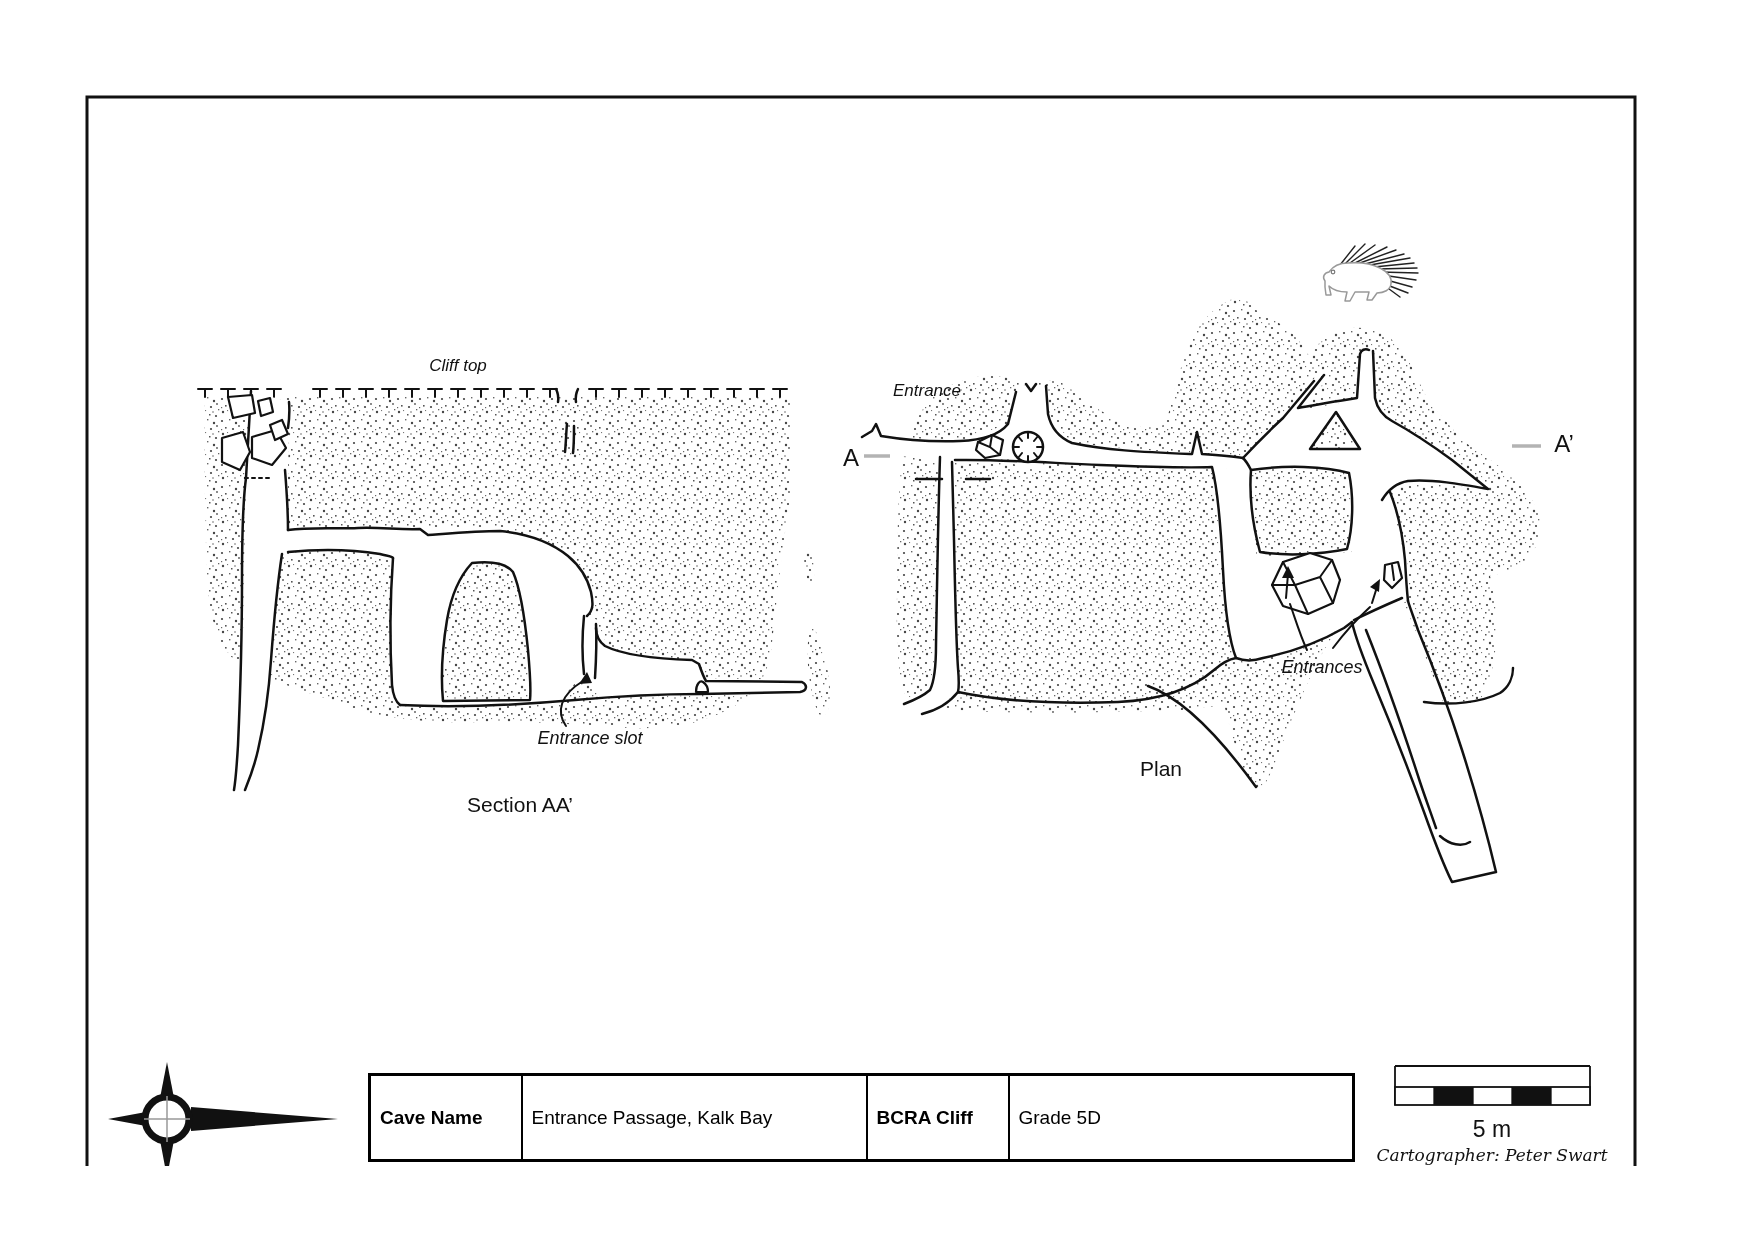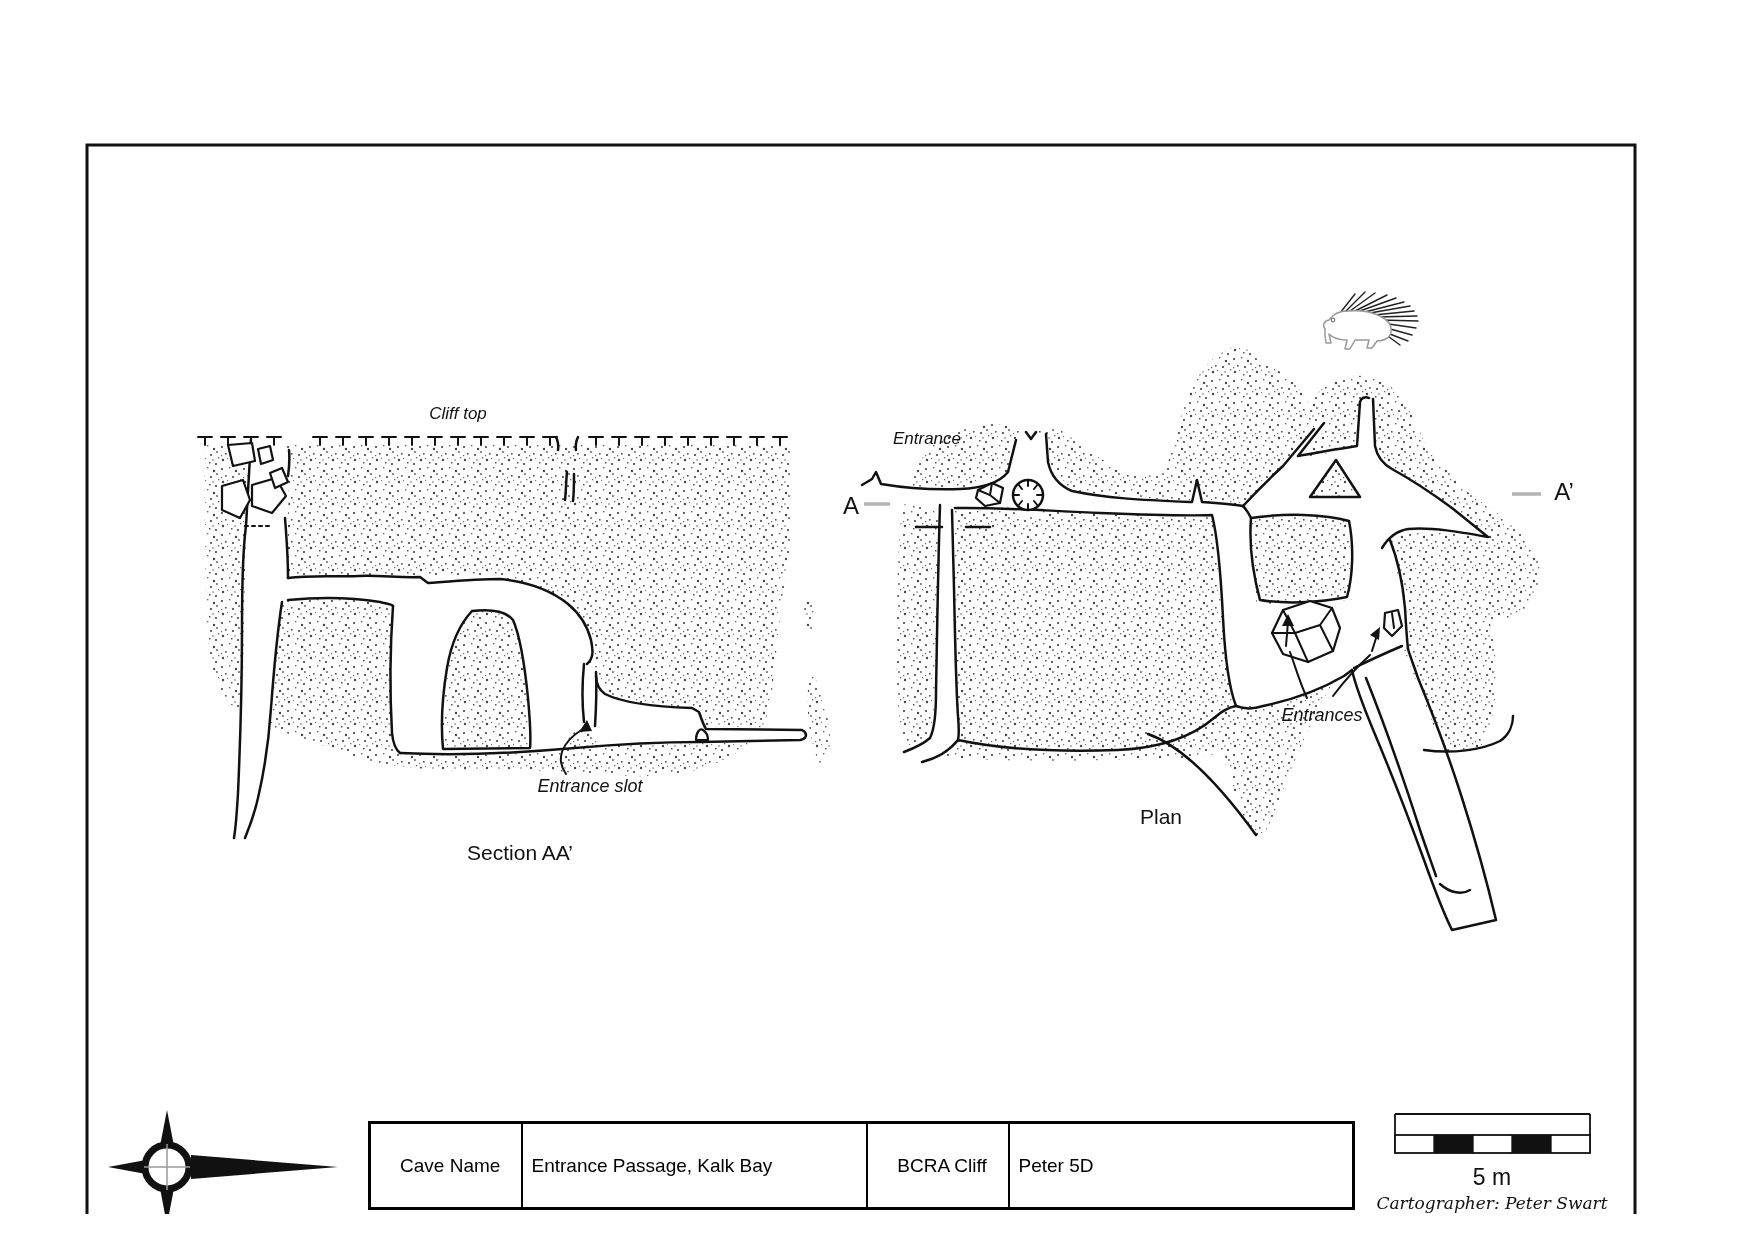--- a/index.html
+++ b/index.html
@@ -1,38 +1,38 @@
 <!DOCTYPE html>
 <html><head>
 <meta charset="utf-8">
 <style>
   html,body{margin:0;padding:0;background:#fff;}
   #page{position:relative;width:1755px;height:1166px;background:#ffffff;overflow:hidden;
-        font-family:"Liberation Sans",sans-serif;margin-top:48px;}
+        font-family:"Liberation Sans",sans-serif;}
   #drawing{position:absolute;left:0;top:0;}
   .t-it{font:italic 18px "Liberation Sans",sans-serif;fill:#111;}
   .t-it-sm{font:italic 17px "Liberation Sans",sans-serif;fill:#111;}
   .t-big{font:21px "Liberation Sans",sans-serif;fill:#111;}
   .t-marker{font:24px "Liberation Sans",sans-serif;fill:#111;}
   .t-scale{font:23px "Liberation Sans",sans-serif;fill:#111;}
   .t-cart{font:italic 17px "DejaVu Serif",serif;fill:#111;}
   .t-years{font:italic 16px "DejaVu Serif",serif;fill:#111;}
   .ink{stroke:#111;stroke-width:2.5;fill:none;stroke-linecap:round;stroke-linejoin:round;}
   .ink-thin{stroke:#111;stroke-width:2;fill:none;stroke-linecap:round;}
   .wht{fill:#fff;stroke:none;}
   .rock{fill:url(#stip);stroke:none;}
   .rock-ln{fill:url(#stip);stroke:#111;stroke-width:2.5;stroke-linejoin:round;}
   .bld{fill:#fff;stroke:#111;stroke-width:2.2;stroke-linejoin:round;}
   .gray-dash{stroke:#b3b3b3;stroke-width:3.5;fill:none;}
   #survey-table{position:absolute;left:368px;top:1073px;width:984px;height:89px;
       border-collapse:collapse;table-layout:fixed;font-size:19px;color:#000;}
   #survey-table td{border:2.5px solid #000;padding:0 0 0 9px;vertical-align:middle;
       white-space:nowrap;overflow:hidden;height:29px;}
   #survey-table{border:3px solid #000;}
-  #survey-table td.lab{font-weight:normal;text-align:center;}
+  #survey-table td.lab{font-weight:bold;}
 </style>
 </head>
 <body>
 
 <div id="page">
 
 <svg id="drawing" width="1755" height="1242" viewBox="0 0 1755 1242">
   <defs>
     <pattern id="stip" width="22" height="22" patternUnits="userSpaceOnUse">
       <rect width="22" height="22" fill="#fff"></rect>
@@ -269,18 +269,18 @@
     <col style="width:152px">
         <col style="width:345px">
         <col style="width:142px">
         <col style="width:345px">
   </colgroup>
   <tbody>
     <tr>
       <td class="lab">Cave Name</td>
       <td>Entrance Passage, Kalk Bay</td>
       <td class="lab">BCRA Cliff</td>
-      <td>Peter 5D</td>
+      <td>Grade 5D</td>
     </tr>
   </tbody>
 </table>
 
 </div>
 
 </body></html>

